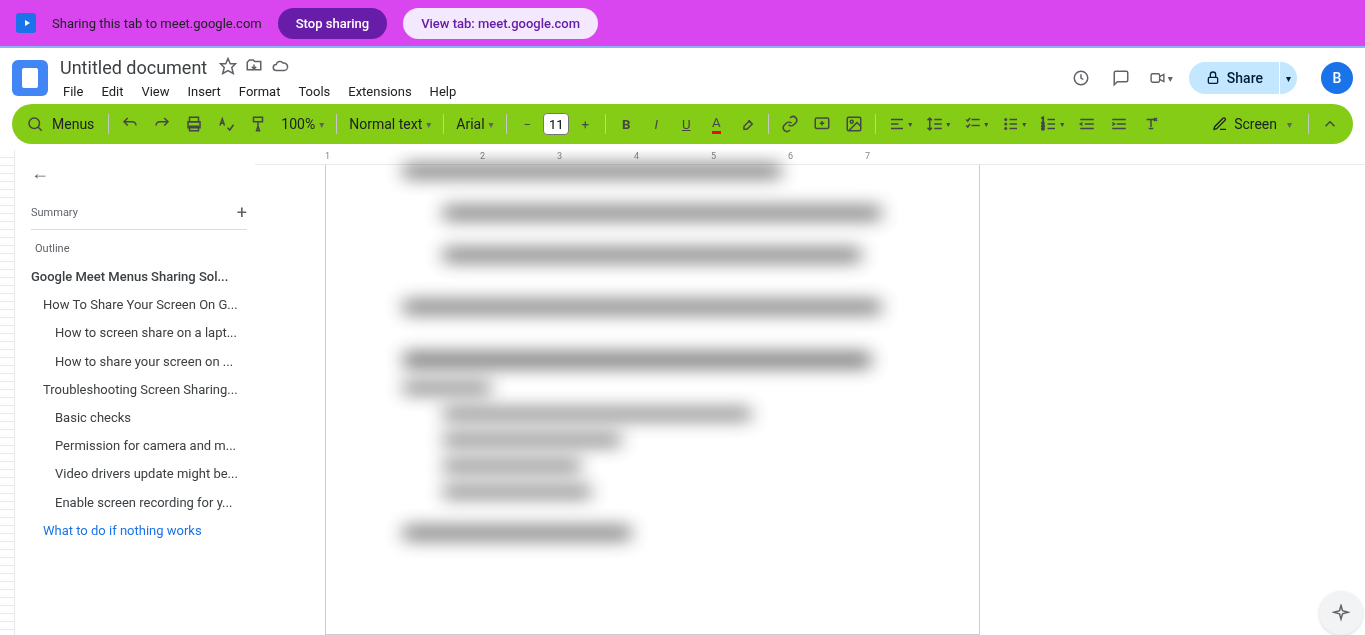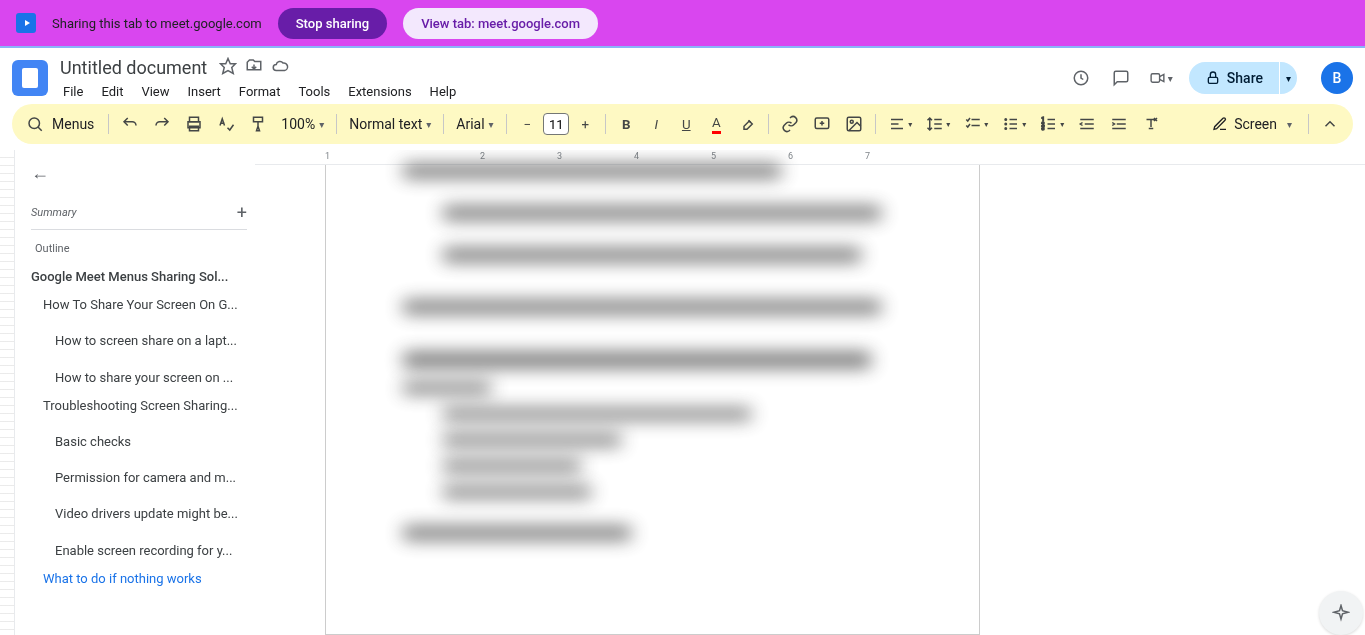--- a/index.html
+++ b/index.html
@@ -23,46 +23,46 @@
 .title-icon { color: #5f6368; cursor: pointer; }
 .menu-row { display: flex; gap: 4px; margin-top: 2px; }
 .menu-item { font-size: 13px; color: #202124; padding: 2px 7px; cursor: pointer; border-radius: 4px; }
 .title-actions { display: flex; align-items: center; gap: 16px; }
 .action-icon { color: #5f6368; cursor: pointer; width: 24px; height: 24px; display:flex; align-items:center; justify-content:center; }
 .share-btn { background: #c2e7ff; border: none; padding: 8px 16px; border-radius: 18px 0 0 18px; display: flex; align-items: center; gap: 6px; font-size: 14px; color: #001d35; cursor: pointer; font-weight: 500; }
 .share-dropdown { background:#c2e7ff; border:none; border-radius:0 18px 18px 0; padding:8px 6px; cursor:pointer; margin-left:1px; color:#001d35; font-size:10px; }
 .avatar { width: 32px; height: 32px; border-radius: 50%; background: #1a73e8; color: #fff; display: flex; align-items: center; justify-content: center; font-size: 14px; font-weight: 500; margin-left: 8px; }
 
 
-.toolbar { height: 40px; background: #fef9c3; margin: 0 12px; border-radius: 24px; display: flex; align-items: center; padding: 0 8px; gap: 2px; }
+.toolbar { height: 40px; background: #84cc16; margin: 0 12px; border-radius: 24px; display: flex; align-items: center; padding: 0 8px; gap: 2px; }
 .tb-btn { background: none; border: none; padding: 6px; border-radius: 4px; cursor: pointer; color: #444746; display: flex; align-items: center; justify-content: center; min-width: 28px; height: 28px; }
 .tb-sep { width: 1px; height: 20px; background: #c7c7c7; margin: 0 4px; }
 .tb-text { font-size: 14px; color: #202124; }
 .tb-select { display: flex; align-items: center; gap: 4px; padding: 4px 6px; cursor: pointer; font-size: 14px; color: #202124; }
 .tb-select::after { content: "▾"; font-size: 10px; color: #5f6368; }
 .font-size-input { width: 26px; height: 22px; border: 1px solid #747775; border-radius: 4px; text-align: center; font-size: 13px; background: #fff; }
 .tb-spacer { flex: 1; }
 .editing-btn { display: flex; align-items: center; gap: 6px; padding: 4px 10px; cursor: pointer; font-size: 14px; color: #202124; }
 .editing-btn::after { content: "▾"; font-size: 10px; color: #5f6368; margin-left: 4px; }
 
 
 .content { display: flex; height: calc(635px - 48px - 56px - 40px); margin-top: 6px; position: relative; }
 .vertical-ruler { width: 15px; background: #fff; border-right: 1px solid #e8eaed; position: relative; }
 .vertical-ruler::before { content:""; position:absolute; left:0; top:0; width:100%; height:100%; background: repeating-linear-gradient(to bottom, transparent 0, transparent 7px, #ccc 7px, #ccc 8px); opacity:0.4; }
 
 .outline-panel { width: 240px; padding: 12px 8px 12px 16px; overflow: hidden; }
 .outline-back { color: #5f6368; cursor: pointer; margin-bottom: 12px; font-size: 18px; }
 .outline-summary-row { display: flex; justify-content: space-between; align-items: center; padding: 6px 0; border-bottom: 1px solid #dadce0; margin-bottom: 8px; }
-.outline-summary-label { font-size: 11px; color: #5f6368; font-style: italic; }
+.outline-summary-label { font-size: 11px; color: #5f6368; }
 .outline-plus { color: #5f6368; cursor: pointer; font-size: 18px; }
 .outline-heading { font-size: 11px; color: #5f6368; margin: 12px 0 8px 4px; }
 .outline-item { font-size: 13px; color: #3c4043; padding: 5px 0; cursor: pointer; white-space: nowrap; overflow: hidden; text-overflow: ellipsis; line-height: 1.4; }
 .outline-item.l1 { font-weight: 500; }
 .outline-item.l2 { padding-left: 12px; }
-.outline-item.l3 { padding-left: 24px; margin-top: 8px; }
+.outline-item.l3 { padding-left: 24px; }
 .outline-item.active { color: #1a73e8; position: relative; }
 .outline-item.active::before { content:"—"; position:absolute; left:-14px; color:#5f6368; }
 
 .doc-area { flex: 1; position: relative; overflow: hidden; background: #fff; }
 .horizontal-ruler { height: 15px; background:#fff; border-bottom: 1px solid #e8eaed; position: relative; font-size: 9px; color: #80868b; }
 .ruler-marks { position:absolute; left: 70px; right: 0; top: 0; height: 100%; }
 .ruler-num { position:absolute; top:1px; font-size:9px; color:#80868b; }
 .page { width: 655px; min-height: 470px; background: #fff; margin: 0 0 0 70px; border: 1px solid #ccc; border-top: none; padding: 0 76px 40px 76px; position: relative; }
 .blur-block { background: #2d2d2d; border-radius: 10px; filter: blur(9px); margin: 16px 0; opacity: 0.75; }
 .bb1 { height: 12px; width: 380px; margin-top:0; }

